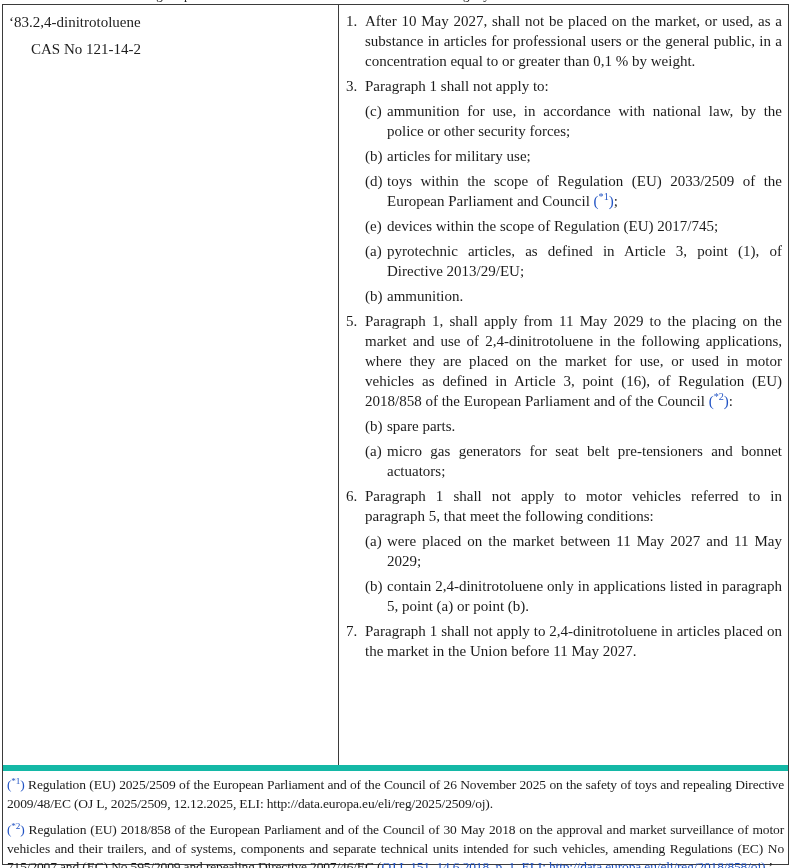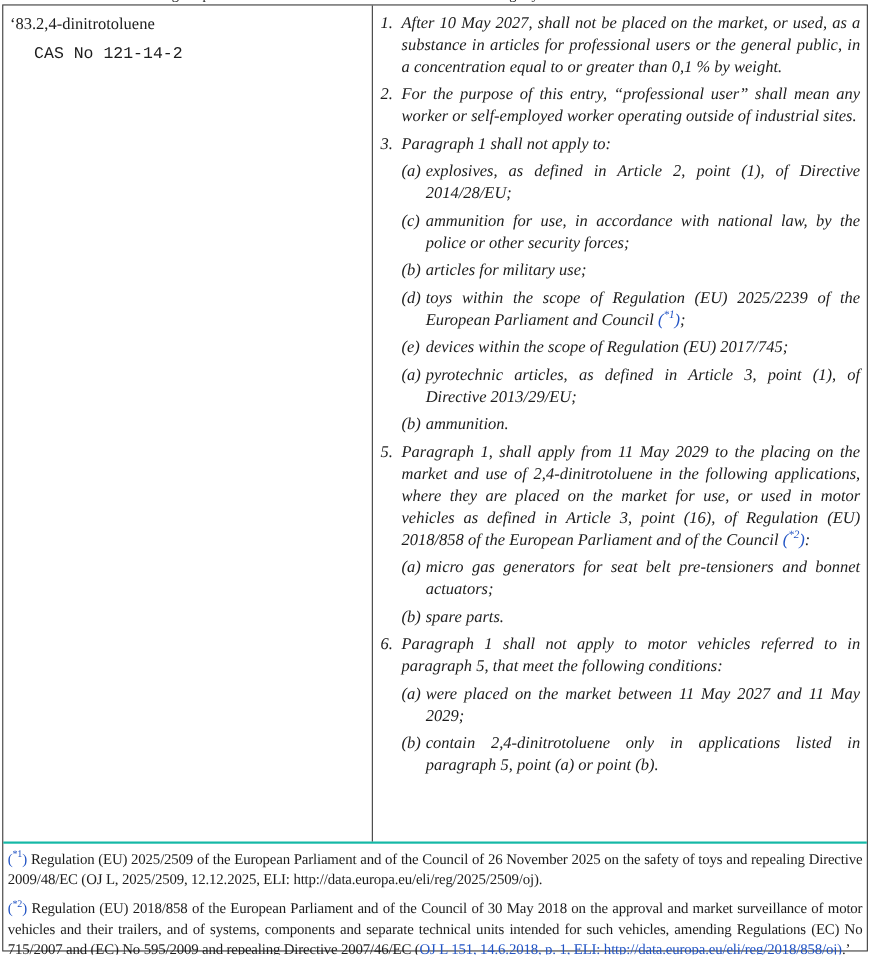--- a/index.html
+++ b/index.html
@@ -21,34 +21,34 @@
   .clip-right{left:438px;width:52px;}
 
   .tbl{
     position:absolute;left:2px;top:4px;width:787px;height:861px;
     border:1px solid #3b3b3b;
     display:flex;flex-direction:column;
     box-sizing:border-box;
   }
   .row-main{
     display:flex;flex:0 0 auto;height:760px;
-    border-bottom:2px solid #14b8a6;
+    border-bottom:6px solid #14b8a6;
   }
   .cell-left{
     width:336px;flex:0 0 336px;box-sizing:border-box;
     border-right:1px solid #3b3b3b;
     padding:7px 6px 0 6px;
     font-size:15px;line-height:21px;
   }
   .substance-name-line{margin-bottom:6px;}
-  .substance-id{margin-left:22px;margin-bottom:6px;font-family:Liberation Mono, monospace;}
+  .substance-id{margin-left:22px;margin-bottom:6px;}
   .cell-right{
     flex:1 1 auto;box-sizing:border-box;
     padding:6px 6px 0 7px;
-    font-size:15px;line-height:20px;font-style:italic;
+    font-size:15px;line-height:20px;
   }
   .para{
     padding-left:19px;text-indent:-19px;
     text-align:justify;margin-top:5px;
   }
   .para.first{margin-top:0;}
   .pnum{display:inline-block;width:19px;text-indent:0;}
   .sub{
     margin-left:19px;margin-top:5px;
     padding-left:22px;text-indent:-22px;
@@ -79,40 +79,39 @@
 
       <div class="cell-left">
         <div class="substance-name-line"><span>‘83.</span><span>2,4-dinitrotoluene</span></div>
         <div class="substance-id">CAS No 121-14-2</div>
       </div>
 
       <div class="cell-right">
 
         <div class="para first"><span class="pnum">1.</span><span>After 10 May 2027, shall not be placed on the market, or used, as a substance in articles for professional users or the general public, in a concentration equal to or greater than 0,1 % by weight.</span></div>
 
-        <div class="para"><span class="pnum">2.</span><span>For the purpose of this entry, “professional user” shall mean any worker or self-employed worker operating outside of industrial sites.</span></div>
 
         <div class="para"><span class="pnum">3.</span><span>Paragraph 1 shall not apply to:</span></div>
-        <div class="sub"><span class="slabel">(a)</span><span>explosives, as defined in Article 2, point (1), of Directive 2014/28/EU;</span></div>
         <div class="sub"><span class="slabel">(c)</span><span>ammunition for use, in accordance with national law, by the police or other security forces;</span></div>
         <div class="sub"><span class="slabel">(b)</span><span>articles for military use;</span></div>
-        <div class="sub"><span class="slabel">(d)</span><span><span>toys within the scope of Regulation (EU) 2025/2239 of the European Parliament and Council </span><a class="link"><span>(</span><sup>*1</sup><span>)</span></a><span>;</span></span></div>
+        <div class="sub"><span class="slabel">(d)</span><span><span>toys within the scope of Regulation (EU) 2033/2509 of the European Parliament and Council </span><a class="link"><span>(</span><sup>*1</sup><span>)</span></a><span>;</span></span></div>
         <div class="sub"><span class="slabel">(e)</span><span>devices within the scope of Regulation (EU) 2017/745;</span></div>
 
         <div class="sub"><span class="slabel">(a)</span><span>pyrotechnic articles, as defined in Article 3, point (1), of Directive 2013/29/EU;</span></div>
         <div class="sub"><span class="slabel">(b)</span><span>ammunition.</span></div>
 
         <div class="para"><span class="pnum">5.</span><span><span>Paragraph 1, shall apply from 11 May 2029 to the placing on the market and use of 2,4-dinitrotoluene in the following applications, where they are placed on the market for use, or used in motor vehicles as defined in Article 3, point (16), of Regulation (EU) 2018/858 of the European Parliament and of the Council </span><a class="link"><span>(</span><sup>*2</sup><span>)</span></a><span>:</span></span></div>
+        <div class="sub"><span class="slabel">(b)</span><span>spare parts.</span></div>
         <div class="sub"><span class="slabel">(a)</span><span>micro gas generators for seat belt pre-tensioners and bonnet actuators;</span></div>
-        <div class="sub"><span class="slabel">(b)</span><span>spare parts.</span></div>
 
         <div class="para"><span class="pnum">6.</span><span>Paragraph 1 shall not apply to motor vehicles referred to in paragraph 5, that meet the following conditions:</span></div>
         <div class="sub"><span class="slabel">(a)</span><span>were placed on the market between 11 May 2027 and 11 May 2029;</span></div>
         <div class="sub"><span class="slabel">(b)</span><span>contain 2,4-dinitrotoluene only in applications listed in paragraph 5, point (a) or point (b).</span></div>
 
+        <div class="para"><span class="pnum">7.</span><span>Paragraph 1 shall not apply to 2,4-dinitrotoluene in articles placed on the market in the Union before 11 May 2027.</span></div>
 
       </div>
     </div>
 
     <div class="footnotes">
 
       <div class="footnote"><a class="link"><span>(</span><sup>*1</sup><span>)</span></a><span>  Regulation (EU) 2025/2509 of the European Parliament and of the Council of 26 November 2025 on the safety of toys and repealing Directive 2009/48/EC (OJ L, 2025/2509, 12.12.2025, ELI: http://data.europa.eu/eli/reg/2025/2509/oj).</span></div>
 
       <div class="footnote"><a class="link"><span>(</span><sup>*2</sup><span>)</span></a><span><span>  Regulation (EU) 2018/858 of the European Parliament and of the Council of 30 May 2018 on the approval and market surveillance of motor vehicles and their trailers, and of systems, components and separate technical units intended for such vehicles, amending Regulations (EC) No 715/2007 and (EC) No 595/2009 and repealing Directive 2007/46/EC (</span><a class="link">OJ L 151, 14.6.2018, p. 1, ELI: http://data.europa.eu/eli/reg/2018/858/oj)</a><span>.’</span></span></div>
 

